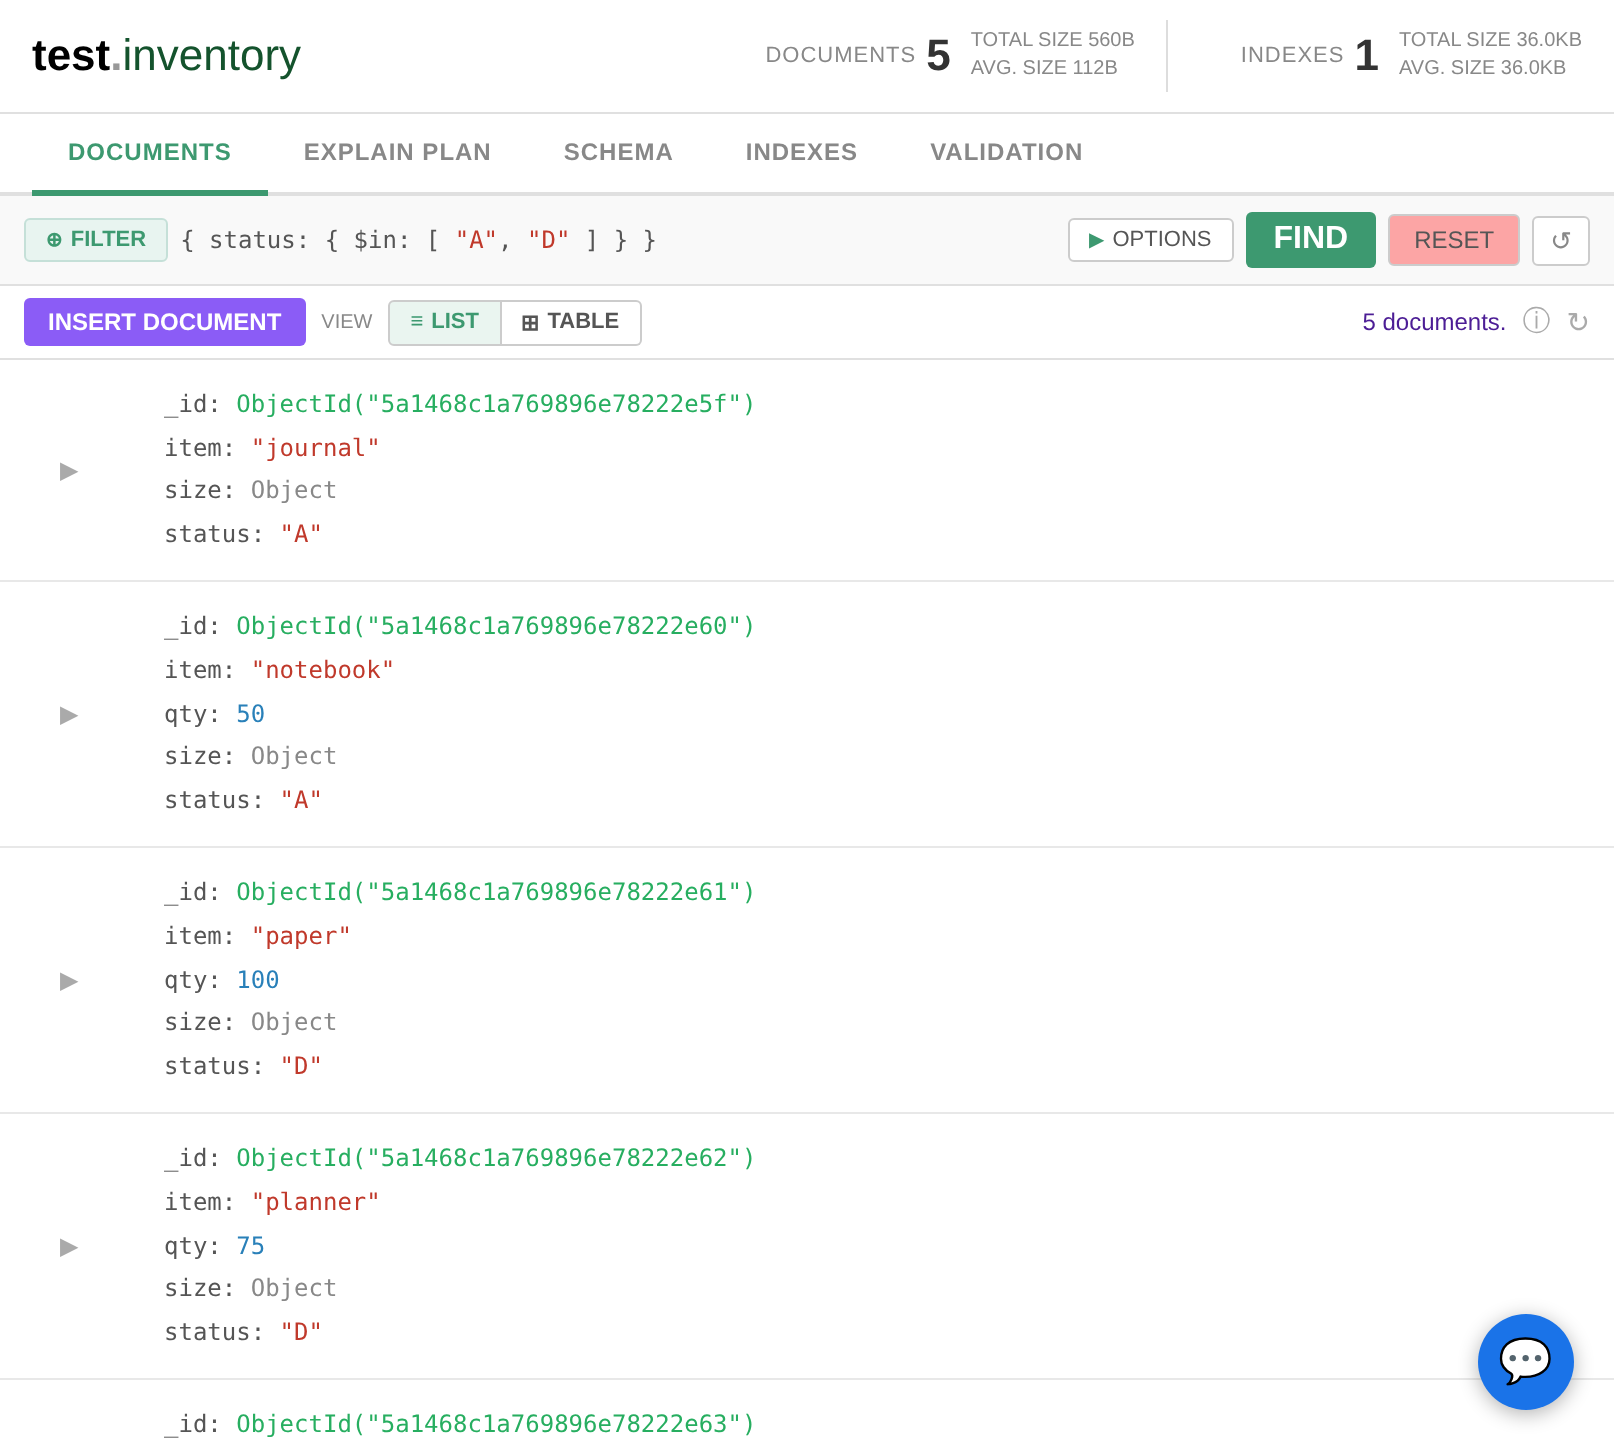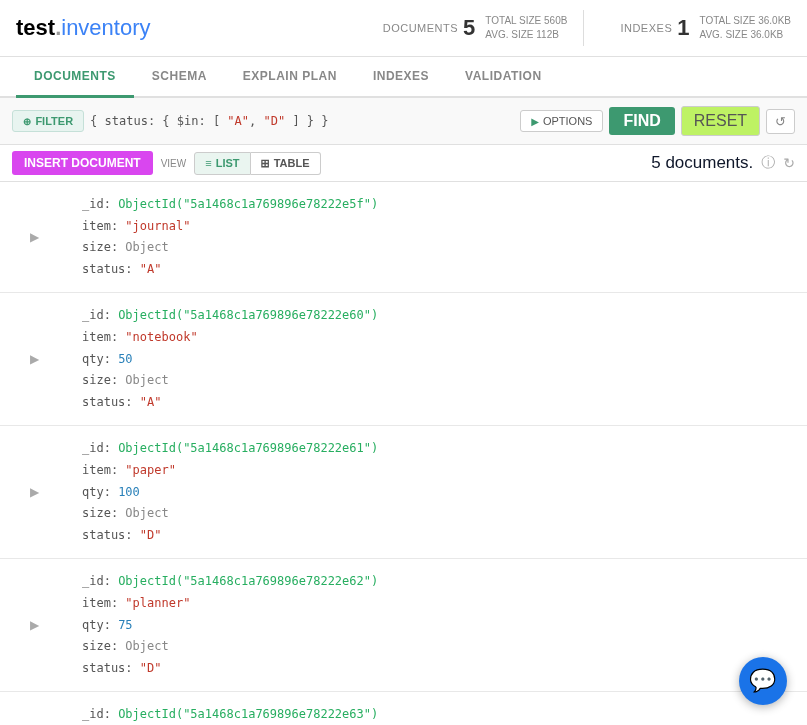--- a/index.html
+++ b/index.html
@@ -13,21 +13,21 @@
       border-bottom: 1px solid #e0e0e0;
       background: #fff;
     }
     .logo {
       font-size: 22px;
       font-weight: bold;
       margin-right: auto;
     }
     .logo-test { color: #000000; }
     .logo-dot { color: #999; }
-    .logo-inventory { color: #3b82f6; font-weight: normal; }
+    .logo-inventory { color: #14532d; font-weight: normal; }
 
     .stat-group {
       display: flex;
       align-items: center;
       margin-left: 20px;
       font-size: 11px;
       color: #888;
     }
     .stat-group .stat-label { text-transform: uppercase; letter-spacing: 0.5px; margin-right: 5px; }
     .stat-group .stat-main-value { font-size: 22px; font-weight: bold; color: #333; margin-right: 10px; }
@@ -107,25 +107,25 @@
       background: #3d9970;
       color: #fff;
       border: none;
       border-radius: 3px;
       font-size: 16px;
       font-weight: bold;
       cursor: pointer;
     }
     .reset-btn {
       padding: 5px 12px;
-      background: #bef264;
+      background: #fca5a5;
       color: #555;
       border: 1px solid #ccc;
       border-radius: 3px;
-      font-size: 16px;
+      font-size: 12px;
       cursor: pointer;
     }
     .history-btn {
       padding: 4px 8px;
       background: #fff;
       border: 1px solid #ccc;
       border-radius: 3px;
       font-size: 13px;
       color: #888;
       cursor: pointer;
@@ -135,21 +135,21 @@
     .toolbar {
       display: flex;
       align-items: center;
       padding: 6px 12px;
       border-bottom: 1px solid #e0e0e0;
       background: #fff;
       gap: 8px;
     }
     .insert-btn {
       padding: 5px 12px;
-      background: #d946ef;
+      background: #8b5cf6;
       color: #fff;
       border: none;
       border-radius: 3px;
       font-size: 12px;
       font-weight: bold;
       cursor: pointer;
       text-transform: uppercase;
     }
     .view-label {
       font-size: 10px;
@@ -172,22 +172,22 @@
       cursor: pointer;
     }
     .view-btn.table-btn {
       border-radius: 0 3px 3px 0;
       border-left: none;
       background: #fff;
       color: #555;
     }
     .doc-count {
       margin-left: auto;
-      font-size: 17px;
-      color: #0f172a;
+      font-size: 12px;
+      color: #4c1d95;
     }
     .info-icon {
       color: #aaa;
       font-size: 14px;
       cursor: pointer;
     }
     .refresh-icon {
       color: #aaa;
       font-size: 14px;
       cursor: pointer;
@@ -265,22 +265,22 @@
     <span class="stat-main-value">1</span>
     <div class="stat-sub">
       <span><span>TOTAL SIZE</span> <span>36.0KB</span></span>
       <span><span>AVG. SIZE</span> <span>36.0KB</span></span>
     </div>
   </div>
 </div>
 
 <div class="tabs">
   <div class="tab active">DOCUMENTS</div>
+  <div class="tab">EXPLAIN PLAN</div>
   <div class="tab">SCHEMA</div>
-  <div class="tab">EXPLAIN PLAN</div>
   <div class="tab">INDEXES</div>
   <div class="tab">VALIDATION</div>
 </div>
 
 <div class="filter-bar">
   <button class="filter-btn">
     <span class="filter-icon">⊕</span>
     <span>FILTER</span>
   </button>
   <div style="flex:1; font-family: monospace; font-size: 12px;">

